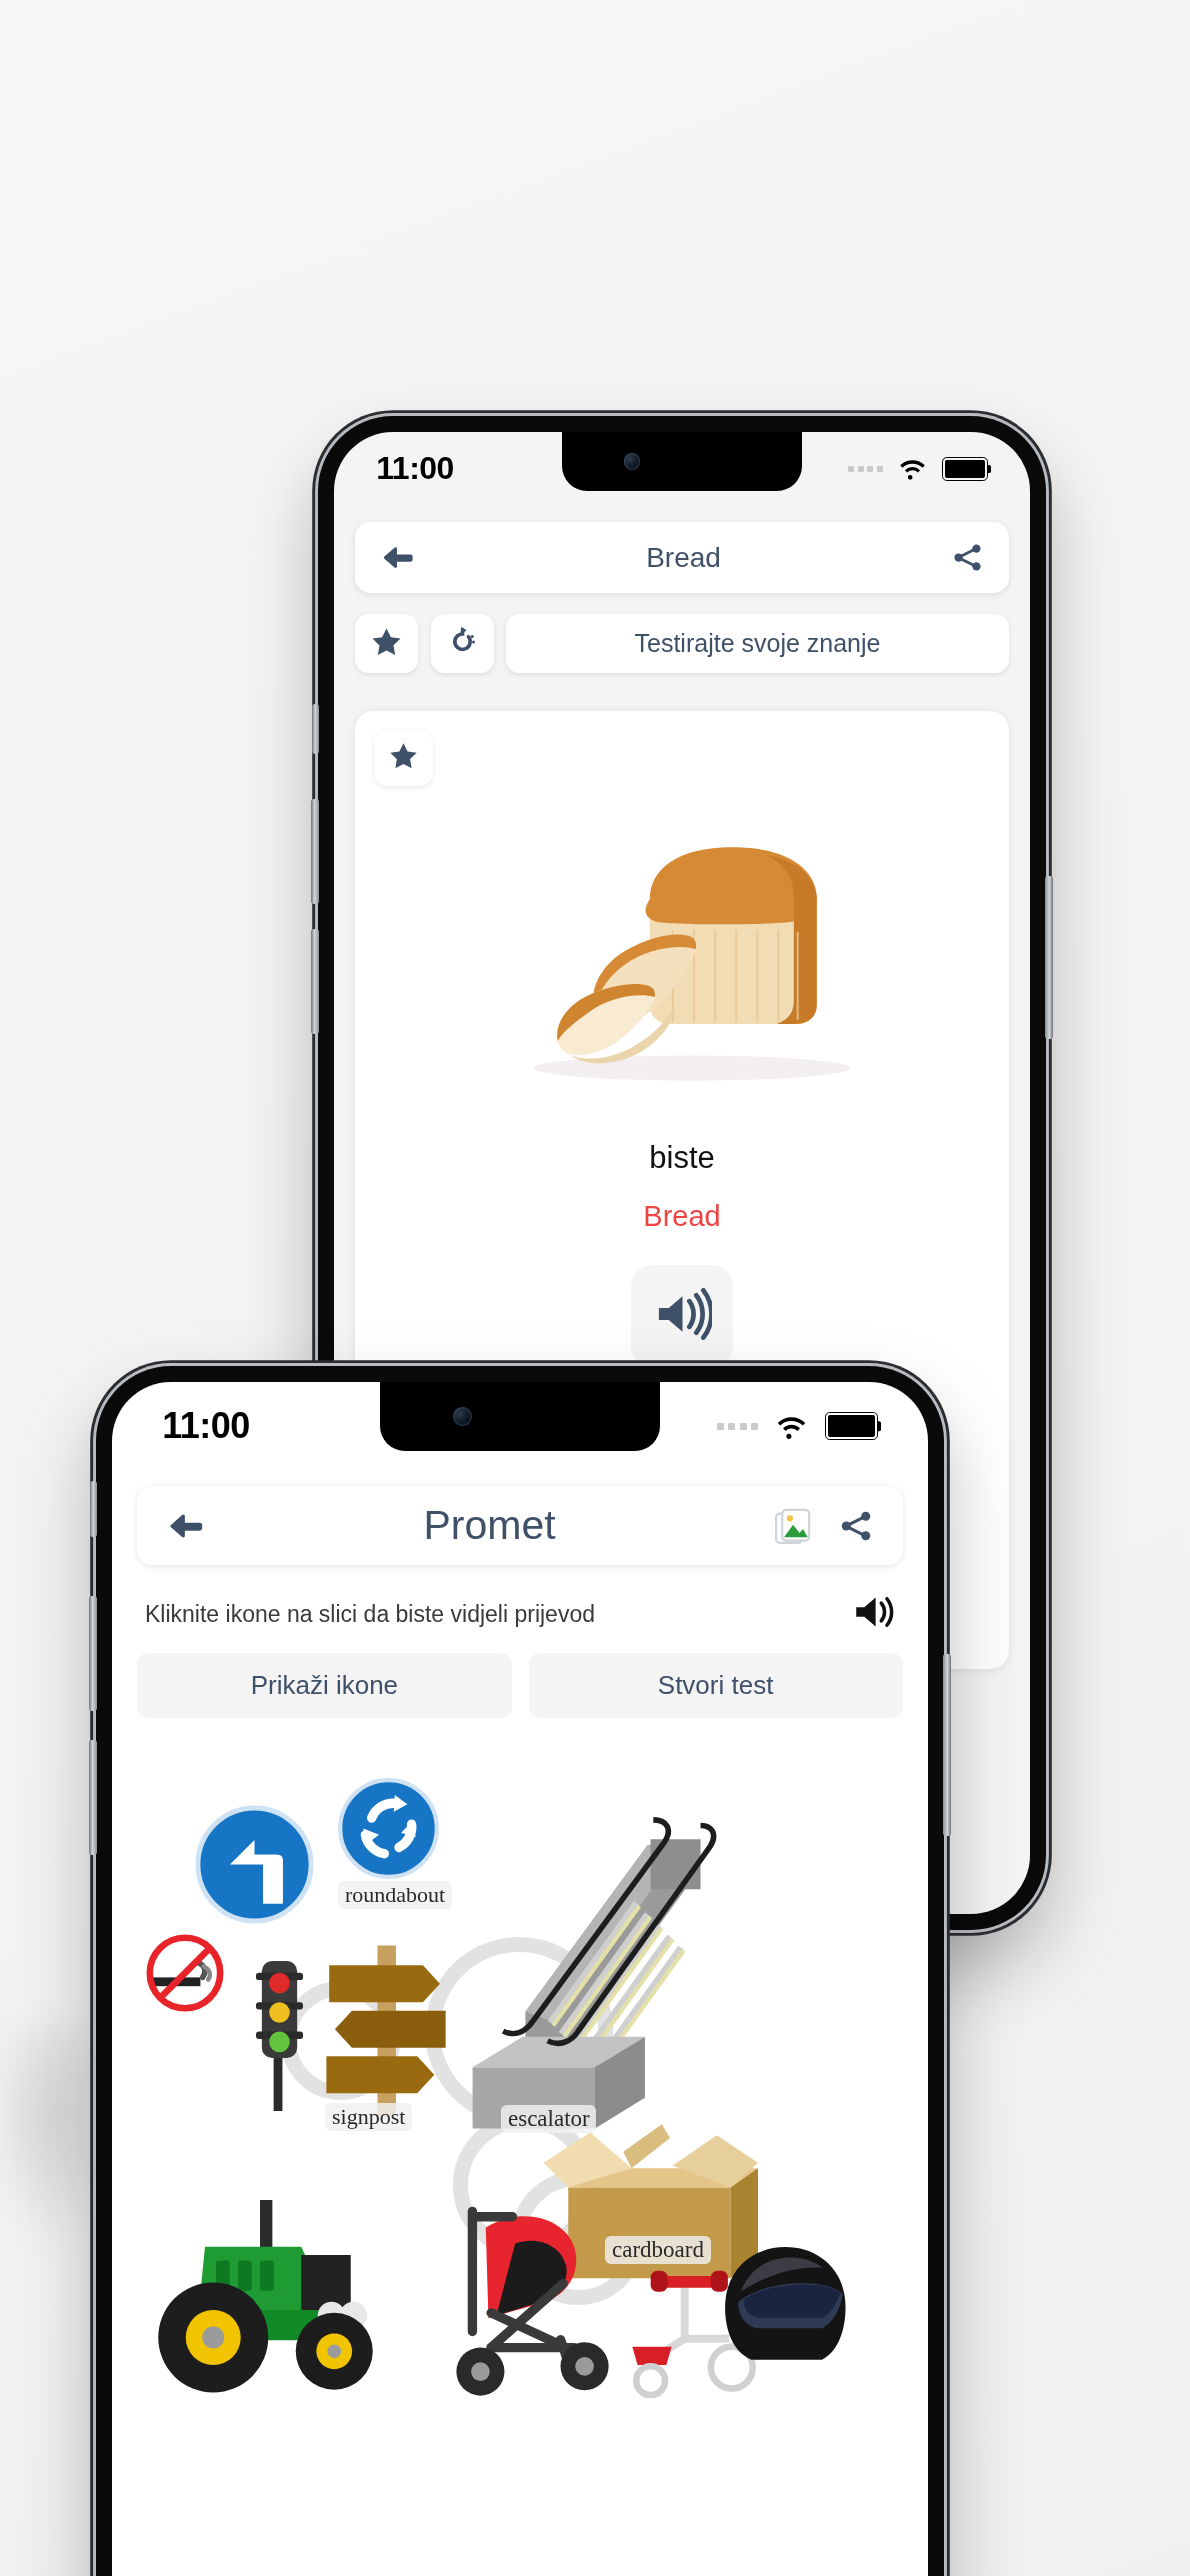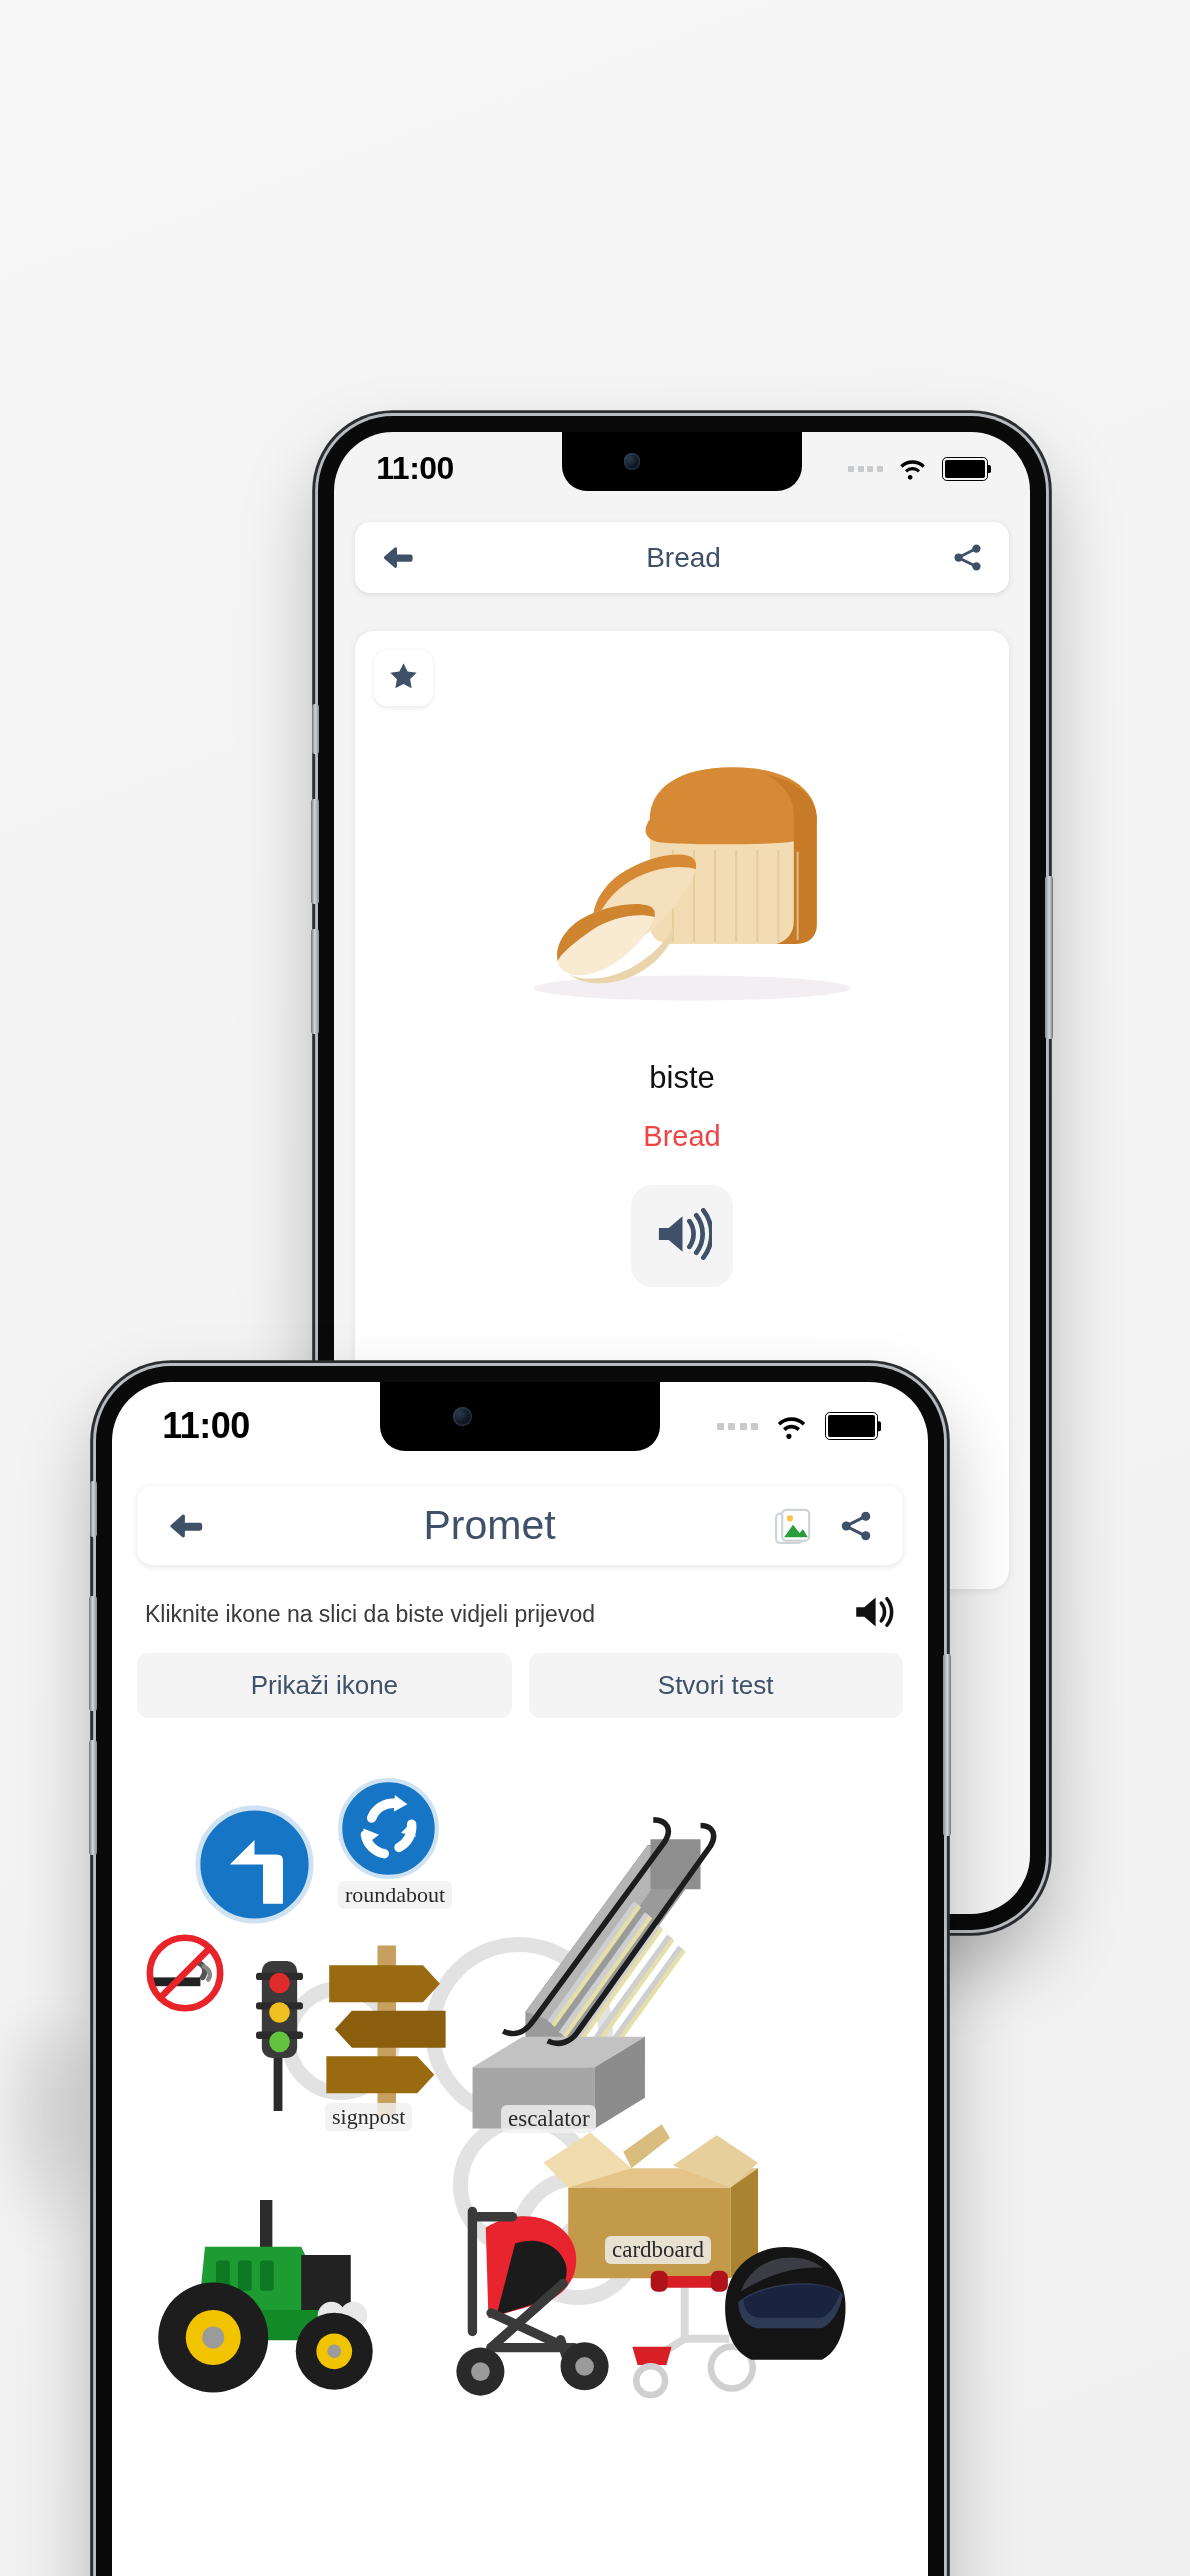--- a/index.html
+++ b/index.html
@@ -130,20 +130,40 @@
           <span class="icon-btn">
             <svg width="33" height="33" viewBox="0 0 24 24">
                 <circle cx="18.5" cy="5.5" r="3" fill="#3f5069"></circle>
                 <circle cx="5.5" cy="12" r="3" fill="#3f5069"></circle>
                 <circle cx="18.5" cy="18.5" r="3" fill="#3f5069"></circle>
                 <path d="M7.6 10.9 16.6 6.4M7.6 13.2l9 4.5" stroke="#3f5069" stroke-width="2"></path>
               </svg>
           </span>
         </div>
 
+        <div style="display:flex;gap:12.5px;margin-top:21px;">
+          <div class="sqbtn" style="width:63px;height:59px;">
+            <span>
+              <svg width="33" height="32" viewBox="0 0 24 23">
+                  <path d="M12 1.6 15.2 8l7 1-5.1 4.9 1.2 7-6.3-3.3L5.7 21l1.2-7L1.8 9l7-1z" fill="#3f5069"></path>
+                </svg>
+            </span>
+          </div>
+          <div class="sqbtn" style="width:63px;height:59px;">
+            <span>
+              <svg width="33" height="33" viewBox="0 0 24 24">
+                <path d="M12 3.4v3.1a5.6 5.6 0 1 0 4.3 2" fill="none" stroke="#3f5069" stroke-width="2.6" stroke-linecap="round"></path>
+                <path d="M11 1.2 15 3.9l-4 2.8z" fill="#3f5069"></path>
+                <circle cx="19.1" cy="8.4" r="1.1" fill="#3f5069"></circle>
+                <circle cx="20" cy="12.3" r="1.1" fill="#3f5069"></circle>
+              </svg>
+            </span>
+          </div>
+          <div class="pillbtn" style="flex:1;height:59px;font-size:25px;">Testirajte svoje znanje</div>
+        </div>
 
         <div class="card" style="margin-top:38px;height:958px;">
           <div class="sqbtn" style="position:absolute;left:19px;top:19px;width:59px;height:56px;">
             <span>
               <svg width="31" height="30" viewBox="0 0 24 23">
                   <path d="M12 1.6 15.2 8l7 1-5.1 4.9 1.2 7-6.3-3.3L5.7 21l1.2-7L1.8 9l7-1z" fill="#3f5069"></path>
                 </svg>
             </span>
           </div>
 

